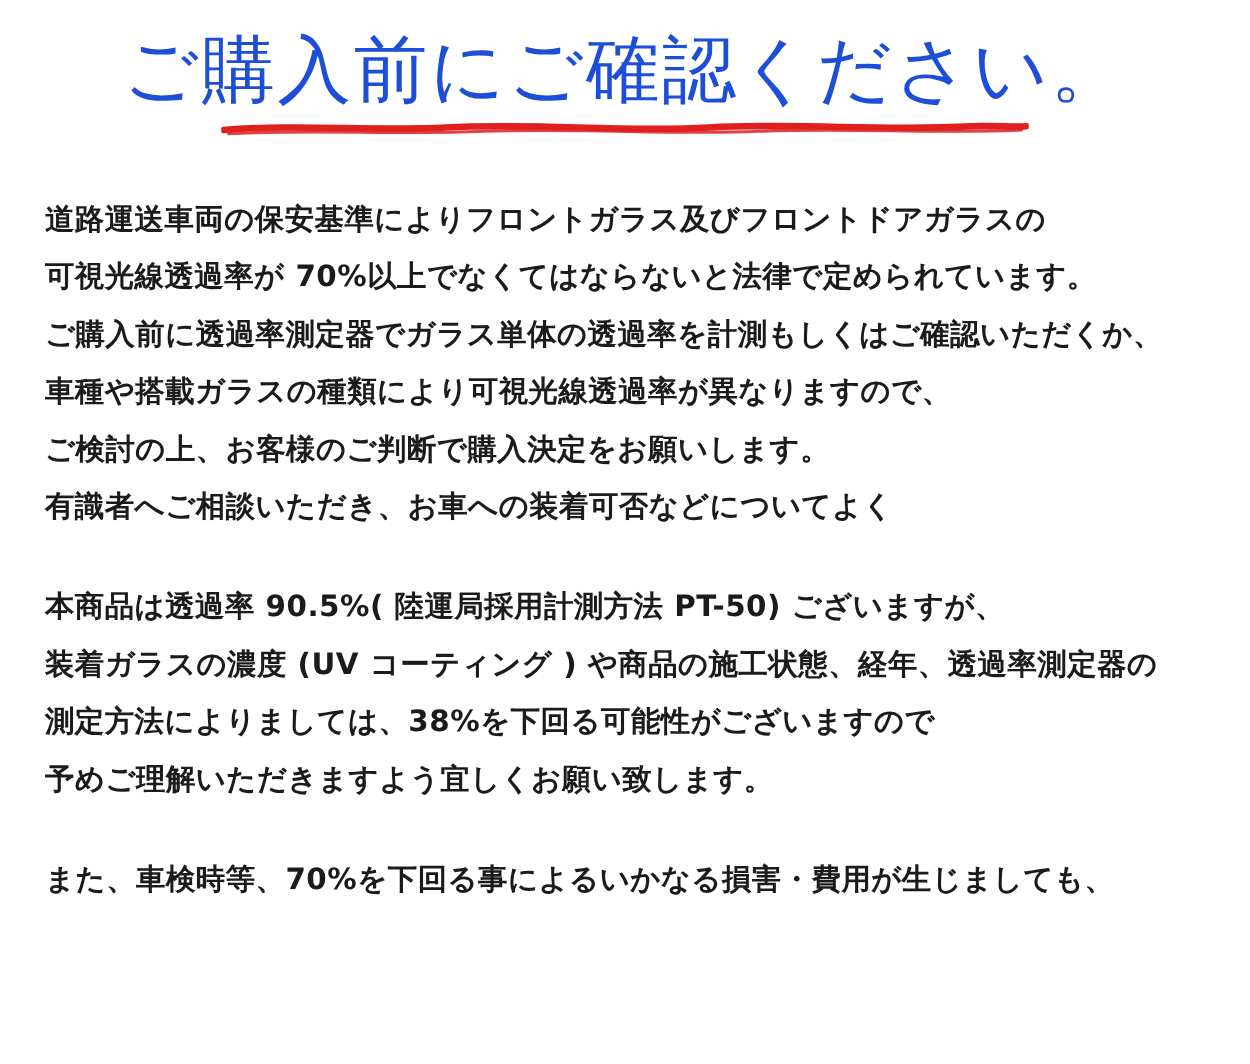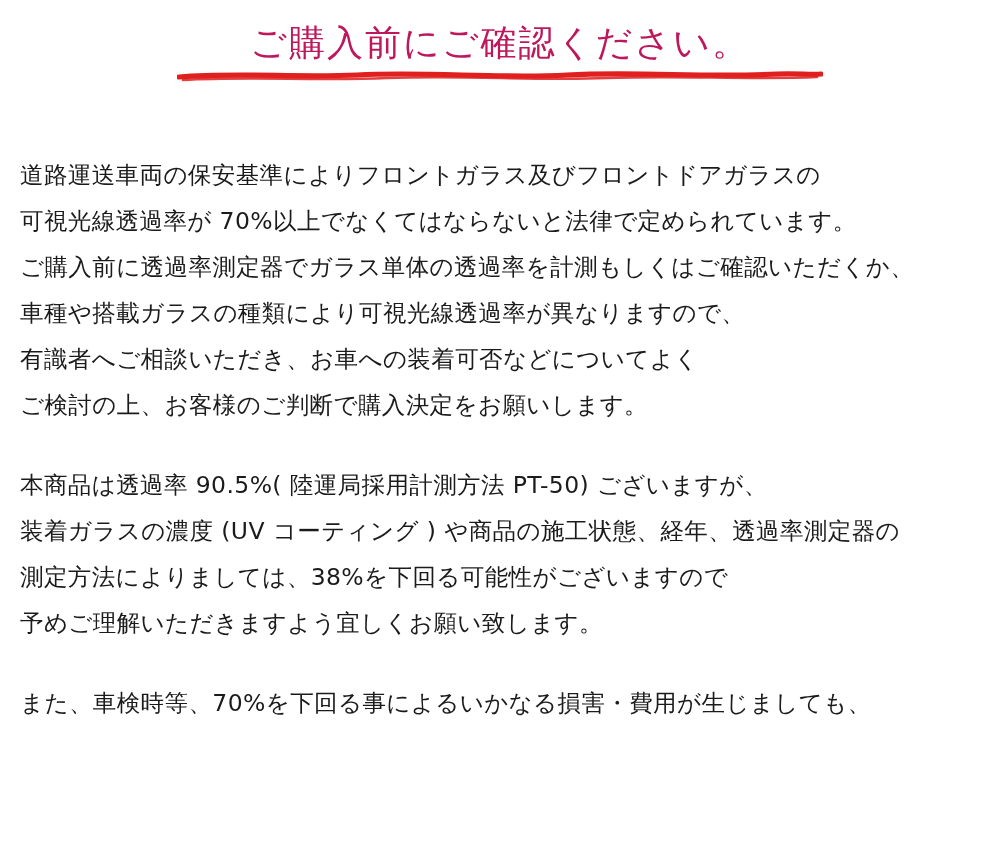--- a/index.html
+++ b/index.html
@@ -22,38 +22,39 @@
     box-sizing: border-box;
   }
   .title-wrap {
     position: absolute;
     top: 22px;
     left: 0;
     width: 1000px;
     text-align: center;
   }
   .title {
-    font-size: 36px;
+    font-size: 59px;
     line-height: 1.15;
     letter-spacing: 2px;
-    color: #be185d;
+    color: #1d4ed8;
     font-weight: 400;
     font-family: "DejaVu Sans", sans-serif;
   }
   .underline {
     display: block;
     margin: 6px auto 0;
     width: 646px;
     height: 14px;
   }
   .body-text {
     position: absolute;
     top: 152px;
-    left: 20px;
+    left: 36px;
     width: 950px;
+    font-weight: bold;
   }
   .para {
     margin: 0 0 34px 0;
   }
   .para:last-child {
     margin-bottom: 0;
   }
   .line {
     font-size: 23.5px;
     line-height: 46px;
@@ -76,22 +77,22 @@
     </svg>
   </div>
 
   <div class="body-text">
 
     <div class="para">
       <div class="line">道路運送車両の保安基準によりフロントガラス及びフロントドアガラスの</div>
       <div class="line">可視光線透過率が 70%以上でなくてはならないと法律で定められています。</div>
       <div class="line">ご購入前に透過率測定器でガラス単体の透過率を計測もしくはご確認いただくか、</div>
       <div class="line">車種や搭載ガラスの種類により可視光線透過率が異なりますので、</div>
+      <div class="line">ご検討の上、お客様のご判断で購入決定をお願いします。</div>
       <div class="line">有識者へご相談いただき、お車への装着可否などについてよく</div>
-      <div class="line">ご検討の上、お客様のご判断で購入決定をお願いします。</div>
     </div>
 
     <div class="para">
       <div class="line">本商品は透過率 90.5%( 陸運局採用計測方法 PT-50) ございますが、</div>
       <div class="line">装着ガラスの濃度 (UV コーティング ) や商品の施工状態、経年、透過率測定器の</div>
       <div class="line">測定方法によりましては、38%を下回る可能性がございますので</div>
       <div class="line">予めご理解いただきますよう宜しくお願い致します。</div>
     </div>
 
     <div class="para">

